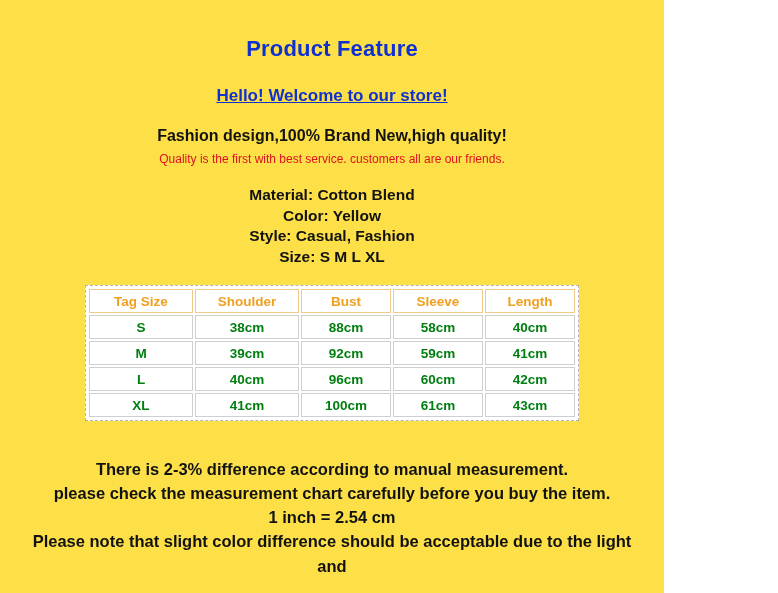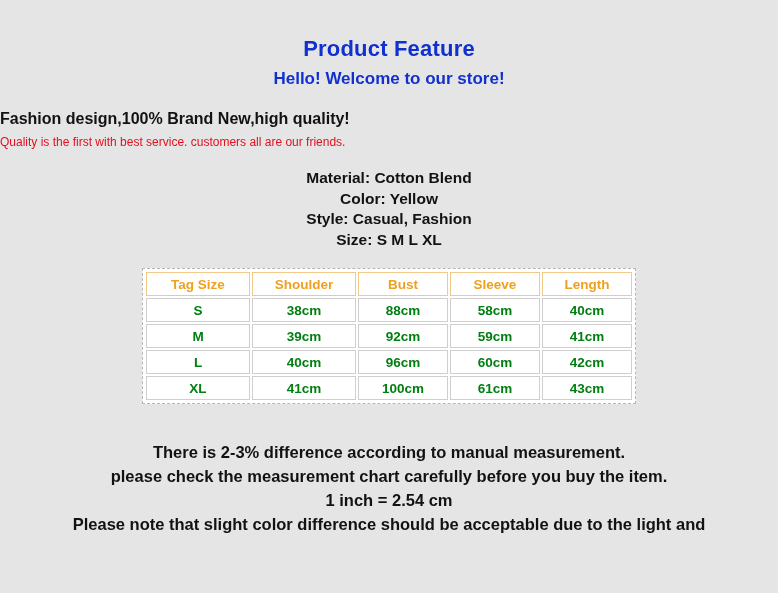--- a/index.html
+++ b/index.html
@@ -10,50 +10,51 @@
   body {
     width: 778px;
     height: 593px;
     overflow: hidden;
     font-family: "Liberation Sans", sans-serif;
     color: #000000;
     -webkit-font-smoothing: none;
   }
 
   .page {
-    width: 778px;
+    width: 664px;
     height: 593px;
     position: relative;
-    background: #e5e5e5;
+    background: #fde047;
     box-sizing: border-box;
   }
 
   
   .headings {
     text-align: center;
     padding-top: 36px;
   }
   .title-main {
     color: #1030d0;
     font-size: 22px;
     font-weight: bold;
     line-height: 26px;
     letter-spacing: 0.2px;
   }
   .title-sub {
     color: #1030d0;
     font-size: 17px;
     font-weight: bold;
     line-height: 24px;
-    margin-top: 5px;
+    margin-top: 22px;
+    text-decoration: underline;
   }
 
   
   .promo {
-    text-align: left;
+    text-align: center;
     margin-top: 17px;
   }
   .promo-black {
     color: #121212;
     font-size: 16px;
     font-weight: bold;
     line-height: 21px;
   }
   .promo-red {
     color: #e01020;

